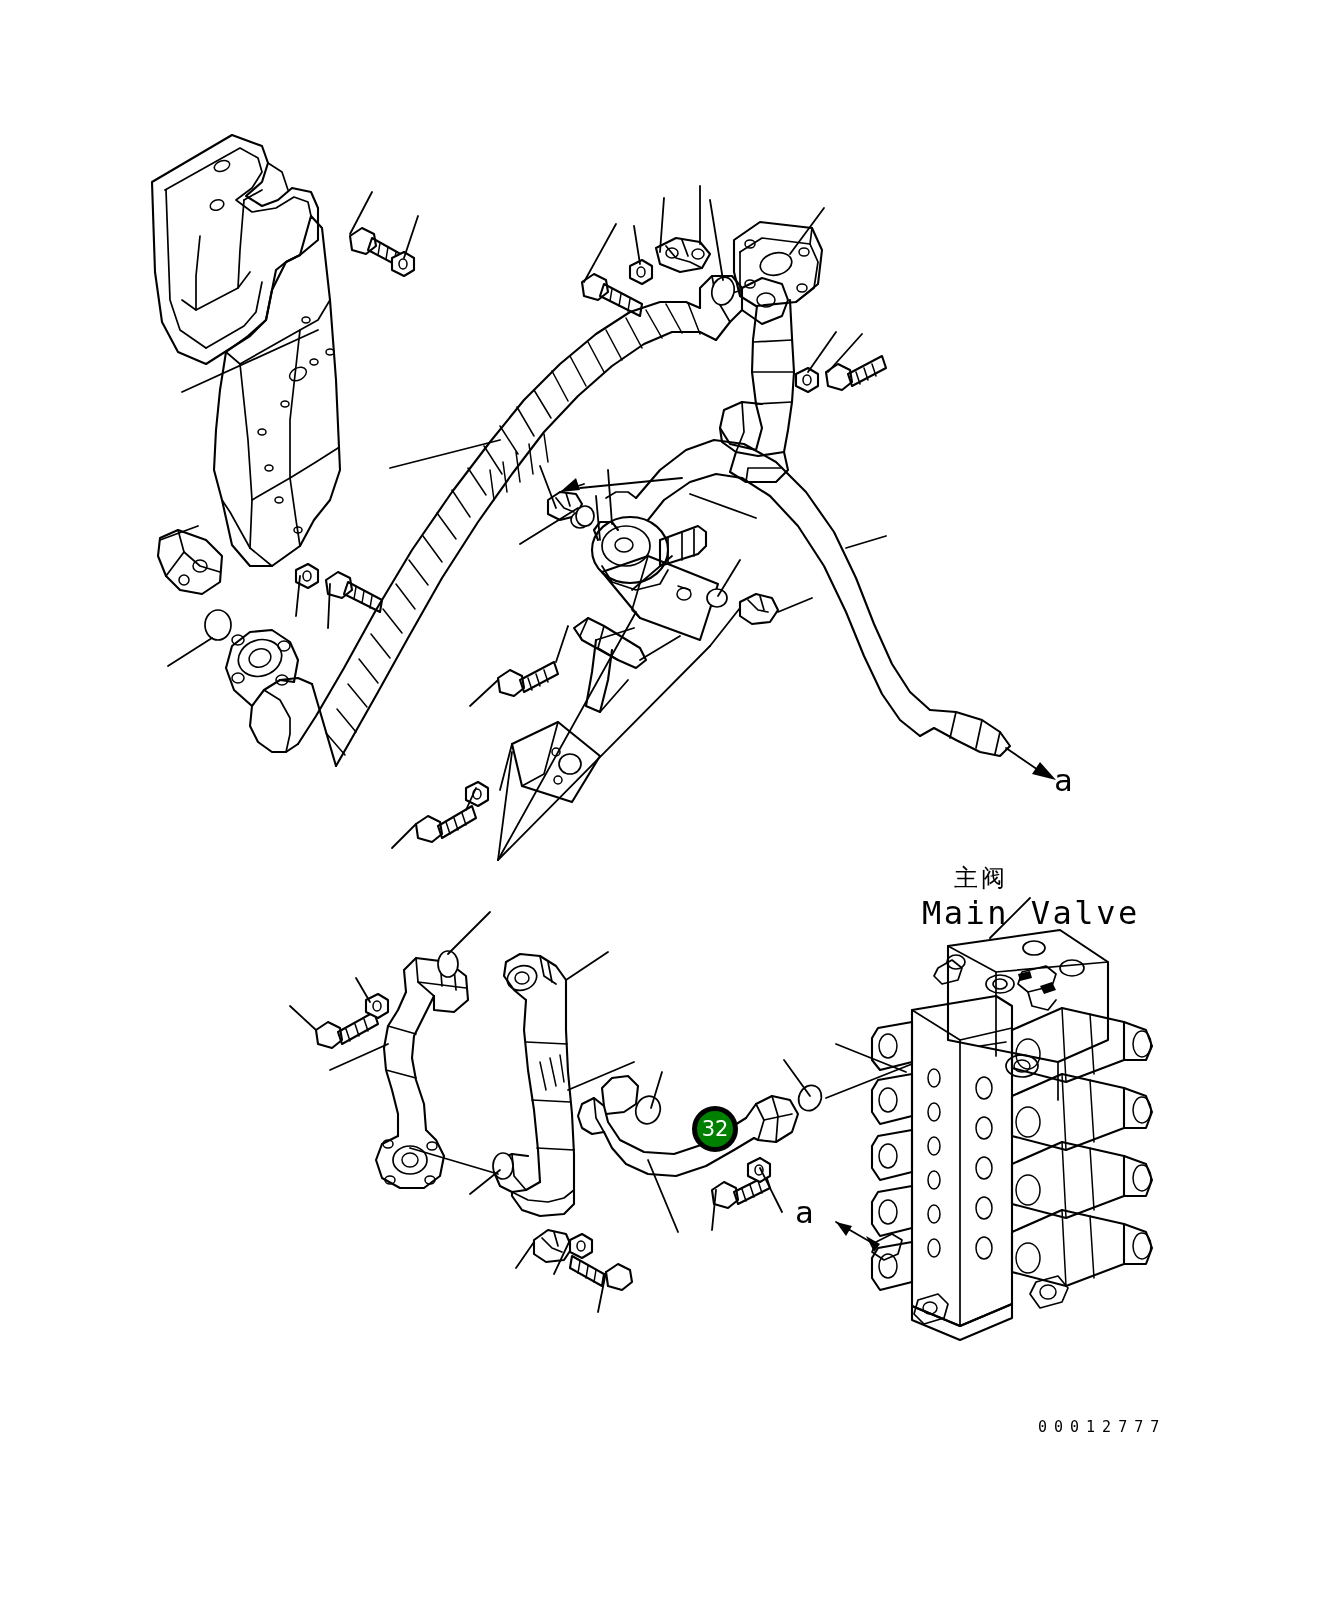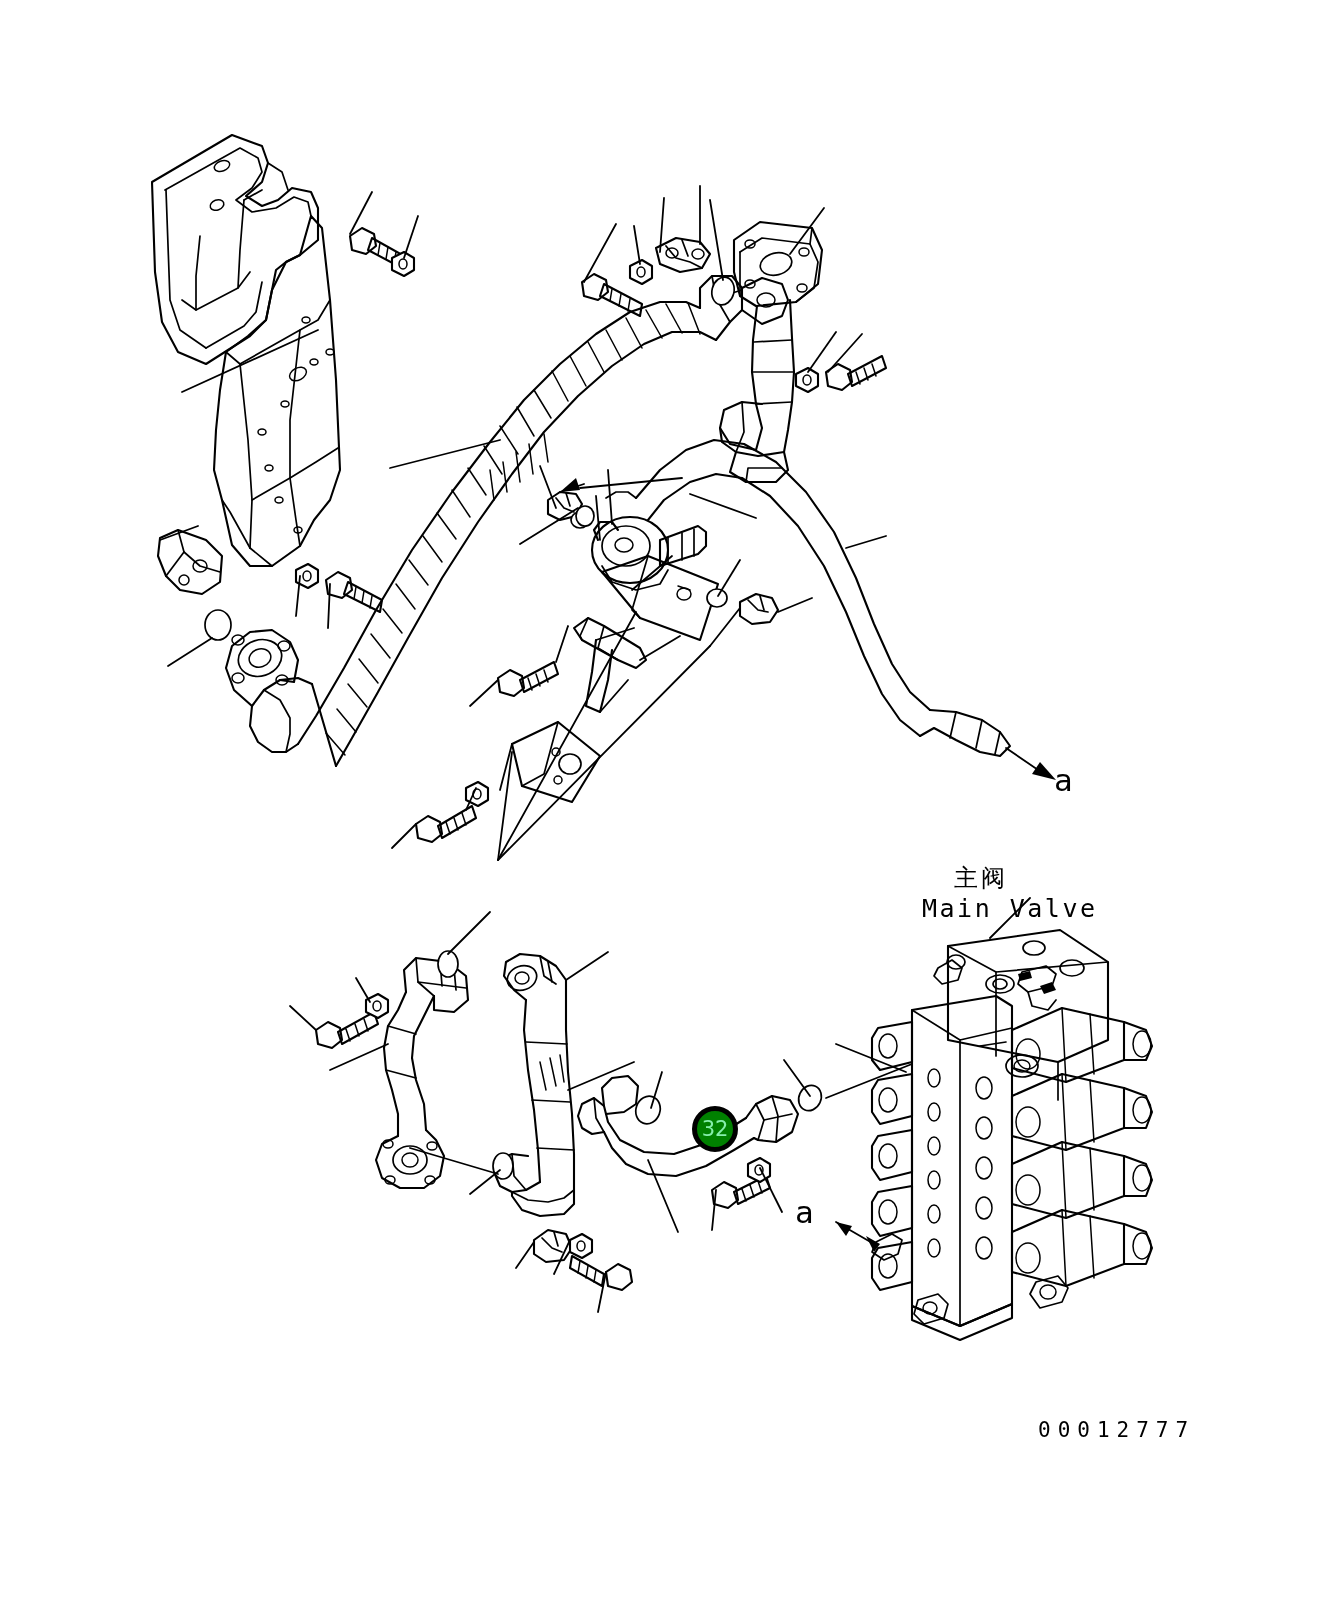--- a/index.html
+++ b/index.html
@@ -16,32 +16,32 @@
   .ln-hair{fill:none;stroke:#000;stroke-width:1.5;stroke-linecap:round;stroke-linejoin:round;}
   .leader{fill:none;stroke:#000;stroke-width:1.8;stroke-linecap:round;}
   .solid{fill:#000;stroke:none;}
   .wh{fill:#fff;stroke:#000;stroke-width:2.1;stroke-linejoin:round;stroke-linecap:round;}
   .wh-thin{fill:#fff;stroke:#000;stroke-width:1.7;stroke-linejoin:round;stroke-linecap:round;}
 
   .label{position:absolute;color:#000;white-space:pre;}
   .cjk{font-family:"DejaVu Sans", sans-serif;font-size:24px;letter-spacing:3px;}
   .mono{font-family:"DejaVu Sans Mono","Liberation Mono",monospace;}
   #valve-title-cn{left:954px;top:862px;}
-  #valve-title-en{left:922px;top:894px;font-size:25px;letter-spacing:2.5px;}
+  #valve-title-en{left:922px;top:894px;font-size:32px;letter-spacing:2.5px;}
   #ref-a-top{left:1054px;top:762px;font-size:31px;font-family:"DejaVu Sans Mono",monospace;}
   #ref-a-bottom{left:795px;top:1194px;font-size:31px;font-family:"DejaVu Sans Mono",monospace;}
-  #drawing-number{left:1038px;top:1418px;font-size:21px;letter-spacing:7px;}
+  #drawing-number{left:1038px;top:1418px;font-size:15px;letter-spacing:7px;}
 
   #callout-32{
     position:absolute;left:692px;top:1106px;
     width:46px;height:46px;border-radius:50%;
     background:#008000;border:5px solid #000;
     box-sizing:border-box;
     display:flex;align-items:center;justify-content:center;
-    color:#86efac;font-size:21px;font-family:"DejaVu Sans",sans-serif;
+    color:#ffffff;font-size:21px;font-family:"DejaVu Sans",sans-serif;
   }
 </style>
 </head>
 <body>
 
 <div id="sheet">
 
   <svg class="art" viewBox="0 0 1326 1600">
 
     <g>

